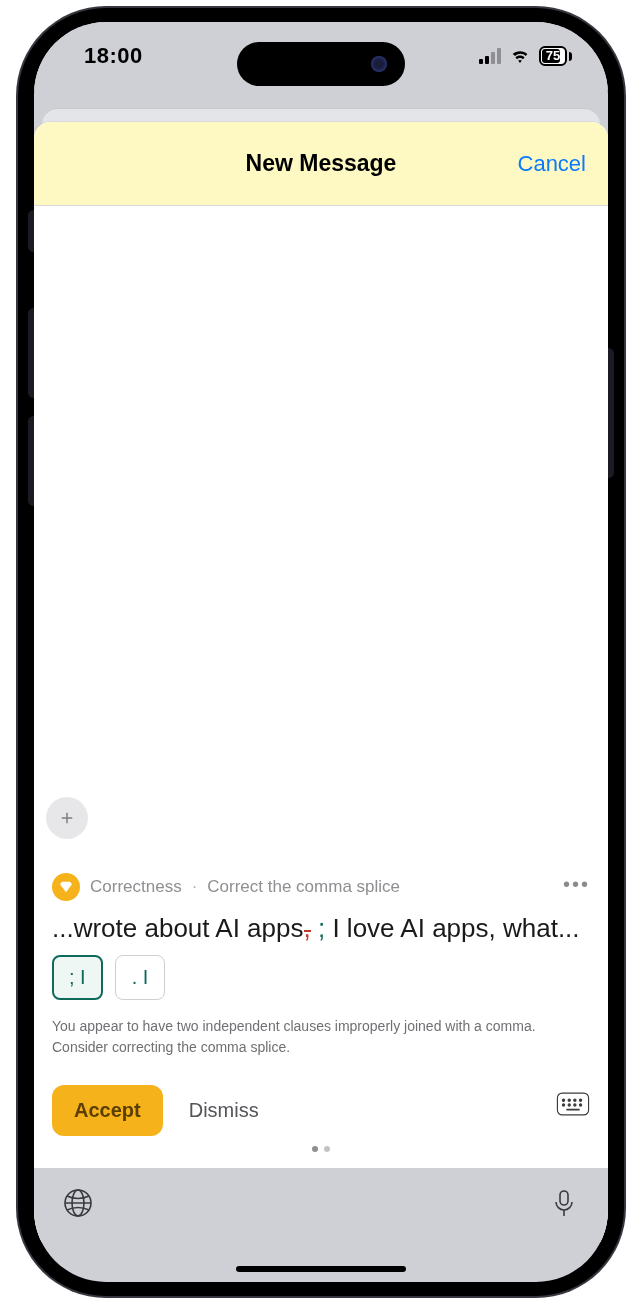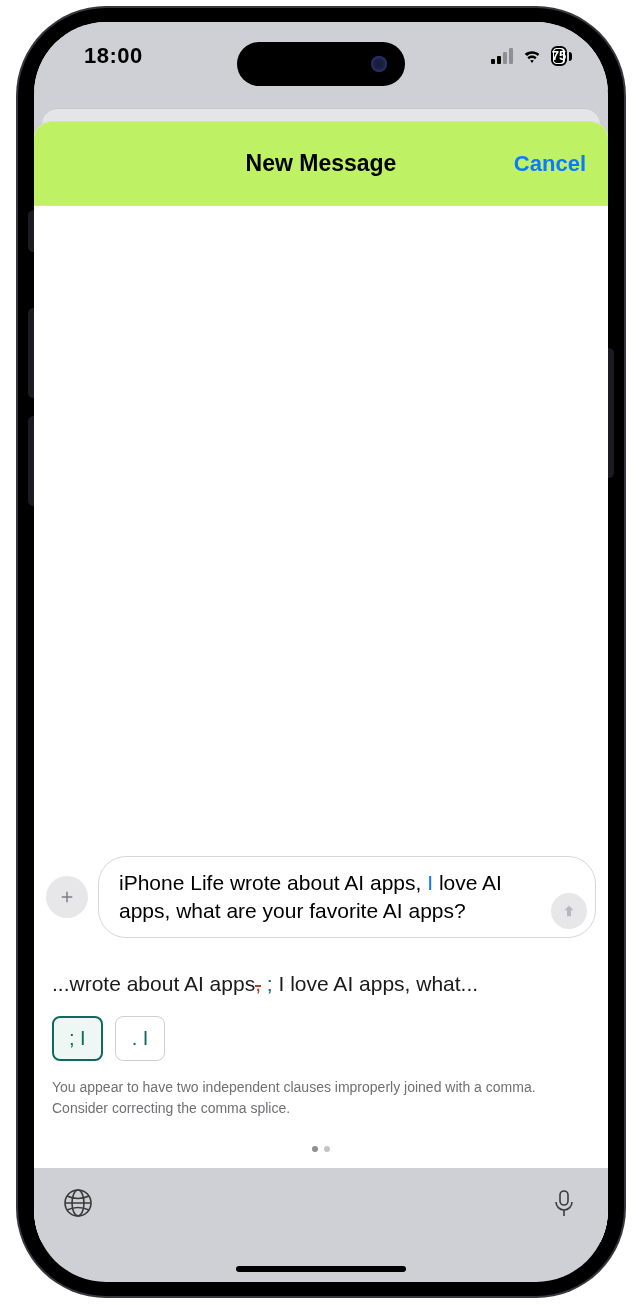--- a/index.html
+++ b/index.html
@@ -52,21 +52,21 @@
     font-size:22px;
   }
   .statusbar .time { font-weight:700; letter-spacing:0.5px; }
   .status-icons { display:flex; align-items:center; gap:8px; }
   .cell-bars { display:flex; align-items:flex-end; gap:2px; height:16px; }
   .cell-bars span { width:4px; background:#000; border-radius:1px; }
   .cell-bars span.dim { background:#8e8e93; }
   .b1{height:5px}.b2{height:8px}.b3{height:12px}.b4{height:16px}
   .wifi-icon svg { width:22px; height:22px; display:block; }
   .battery { display:flex; align-items:center; gap:2px; }
-  .batt-body{ width:16px; height:20px; border:2px solid #000; border-radius:6px; position:relative; background:#fff;}
+  .batt-body{ width:28px; height:20px; border:2px solid #000; border-radius:6px; position:relative; background:#fff;}
   .batt-fill{ position:absolute; left:1px; top:1px; bottom:1px; width:74%; background:#000; border-radius:3px;}
   .batt-cap{ width:3px; height:9px; background:#000; border-radius:0 3px 3px 0;}
   .batt-num{position:absolute; color:#fff; font-size:13px; font-weight:700; left:50%; top:50%; transform:translate(-50%,-52%);}
 
   .notch{
     position:absolute; top:20px; left:50%; transform:translateX(-50%);
     width:168px; height:44px; background:#000; border-radius:30px;
   }
   .notch .cam{ position:absolute; right:18px; top:50%; transform:translateY(-50%); width:16px; height:16px; border-radius:50%; background:#1a1d3a; box-shadow:inset 0 0 4px #3a4aa5;}
 
@@ -79,28 +79,28 @@
   
   .sheet{
     background:#fff; border-radius:16px 16px 0 0;
     margin:-12px 0 0 0;
     height:1120px;
     display:flex; flex-direction:column;
     box-shadow:0 -1px 0 rgba(0,0,0,0.05);
     overflow:hidden;
   }
   .sheet-header{
-    height:84px; background:#bef264;
+    height:84px; background:#fef9c3;
     display:flex; align-items:center; justify-content:center;
     position:relative;
     border-radius:16px 16px 0 0;
     border-bottom:1px solid #d9d9dc;
   }
   .sheet-title{ font-size:23px; font-weight:700; color:#000;}
-  .cancel{ position:absolute; right:22px; font-size:22px; color:#0a7aff; font-weight:700;}
+  .cancel{ position:absolute; right:22px; font-size:22px; color:#0a7aff; font-weight:400;}
 
   .to-row{
     height:66px; border-bottom:1px solid #e3e3e6;
     display:flex; align-items:center; padding:0 18px;
     color:#8e8e93; font-size:21px; background:#fff;
   }
 
   .empty{ flex:1 1 auto; background:#fff; }
 
   .compose{
@@ -127,21 +127,21 @@
     padding:16px 18px 8px 18px; background:#fff;
   }
   .gram-head{display:flex;align-items:center;gap:10px;color:#8e8e93;font-size:17px;margin-bottom:12px;position:relative;}
   .gram-diamond{
     width:28px;height:28px;border-radius:50%;background:#f6b21a;
     display:flex;align-items:center;justify-content:center;
   }
   .gram-diamond svg{width:16px;height:16px;fill:#fff;}
   .gram-dot{color:#b0b0b4;}
   .gram-more{position:absolute;right:0;top:0;color:#8a8a8e;font-size:20px;letter-spacing:2px;}
-  .gram-sentence{font-size:21px;color:#1a1a1c;margin-bottom:20px;}
+  .gram-sentence{font-size:26px;color:#1a1a1c;margin-bottom:11px;}
   .strike{color:#c0392b;position:relative;}
   .strike::after{content:"";position:absolute;left:0;right:0;top:55%;height:2px;background:#c0392b;}
   .insert{color:#0e6b5b;font-weight:400;}
   .chips{display:flex;gap:12px;margin-bottom:16px;}
   .chip{border:1px solid #cfcfd3;border-radius:8px;padding:10px 16px;font-size:20px;color:#0e6b5b;background:#fff;}
   .chip.sel{background:#eef7f4;border:2px solid #0e6b5b;padding:9px 15px;}
   .gram-exp{color:#707074;font-size:14px;line-height:1.45;margin-bottom:28px;}
   .gram-actions{display:flex;align-items:center;gap:26px;position:relative;margin-bottom:10px;}
   .accept-btn{background:#f6b21a;color:#5a3e02;font-weight:600;border-radius:12px;padding:14px 22px;font-size:20px;}
   .dismiss-btn{color:#545459;font-size:20px;}
@@ -212,43 +212,64 @@
 
 
       <div class="empty"></div>
 
       <div class="compose">
         <div class="plus-btn">
           <svg width="18" height="18" viewBox="0 0 24 24">
               <path d="M11 5h2v14h-2z M5 11h14v2H5z" fill="#7d7d82"></path>
             </svg>
         </div>
-        <div class="bubble">
-          <span>iPhone Life wrote about AI apps, </span><span class="cursor">I</span><span> love AI apps, what are your favorite AI apps?</span>
-          <div class="send-btn">
+      </div>
+
+      <div class="gram">
+        <div class="gram-head">
+          <div class="gram-diamond">
             <svg viewBox="0 0 24 24">
-                <path d="M12 4l7 7h-4v9h-6v-9H5l7-7z"></path>
+                <path d="M3 8l3-4h12l3 4-9 12L3 8zm3.5 0h11L12 18 6.5 8z"></path>
               </svg>
           </div>
-        </div>
-      </div>
-
-      <div class="gram">
+          <span>Correctness</span>
+          <span class="gram-dot">·</span>
+          <span>Correct the comma splice</span>
+          <span class="gram-more">•••</span>
+        </div>
 
         <div class="gram-sentence">
           <span>...wrote about AI apps</span><span class="strike">,</span><span class="insert"> ; </span><span>I love AI apps, what...</span>
         </div>
 
         <div class="chips">
           <div class="chip sel">; I</div>
           <div class="chip">. I</div>
         </div>
 
         <div class="gram-exp">You appear to have two independent clauses improperly joined with a comma. Consider correcting the comma splice.</div>
 
+        <div class="gram-actions">
+          <div class="accept-btn">Accept</div>
+          <div class="dismiss-btn">Dismiss</div>
+          <div class="kbd-icon">
+            <svg viewBox="0 0 36 26">
+              <rect x="1.5" y="1.5" width="33" height="23" rx="5"></rect>
+              <circle cx="8" cy="9" r="1.2" fill="#3b3b3e"></circle>
+                <circle cx="14" cy="9" r="1.2" fill="#3b3b3e"></circle>
+                <circle cx="20" cy="9" r="1.2" fill="#3b3b3e"></circle>
+                <circle cx="26" cy="9" r="1.2" fill="#3b3b3e"></circle>
+              <circle cx="8" cy="14" r="1.2" fill="#3b3b3e"></circle>
+                <circle cx="14" cy="14" r="1.2" fill="#3b3b3e"></circle>
+                <circle cx="20" cy="14" r="1.2" fill="#3b3b3e"></circle>
+                <circle cx="26" cy="14" r="1.2" fill="#3b3b3e"></circle>
+              <line x1="11" y1="19" x2="25" y2="19" stroke="#3b3b3e" stroke-width="2"></line>
+            </svg>
+          </div>
+        </div>
         <div class="dots">
             <span class="on"></span>
             <span></span>
           </div>
       </div>
 
       <div class="kbbar">
         <div>
           <svg viewBox="0 0 32 32">
             <circle cx="16" cy="16" r="13"></circle>

